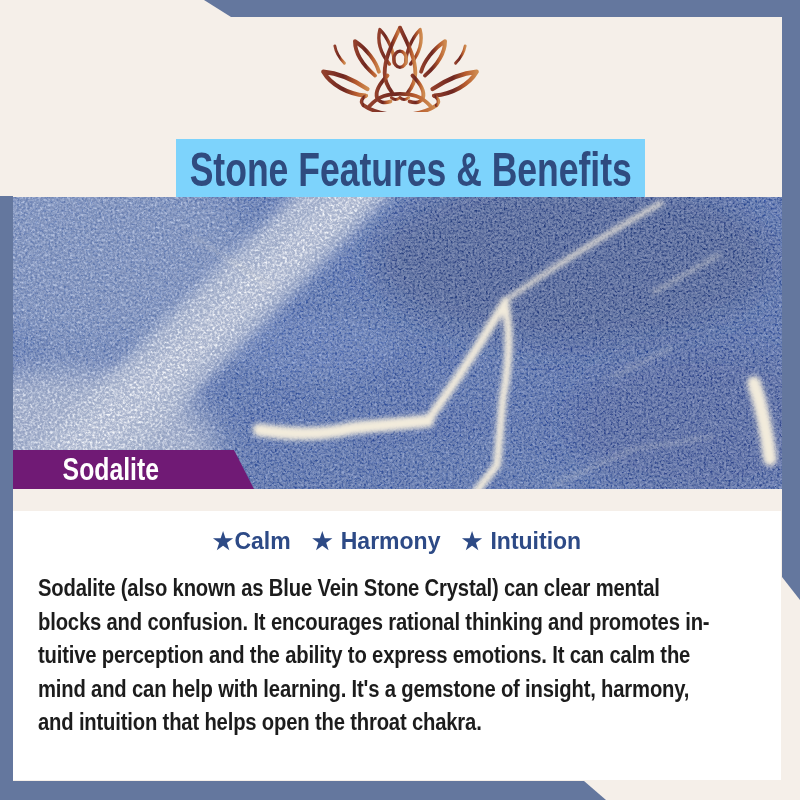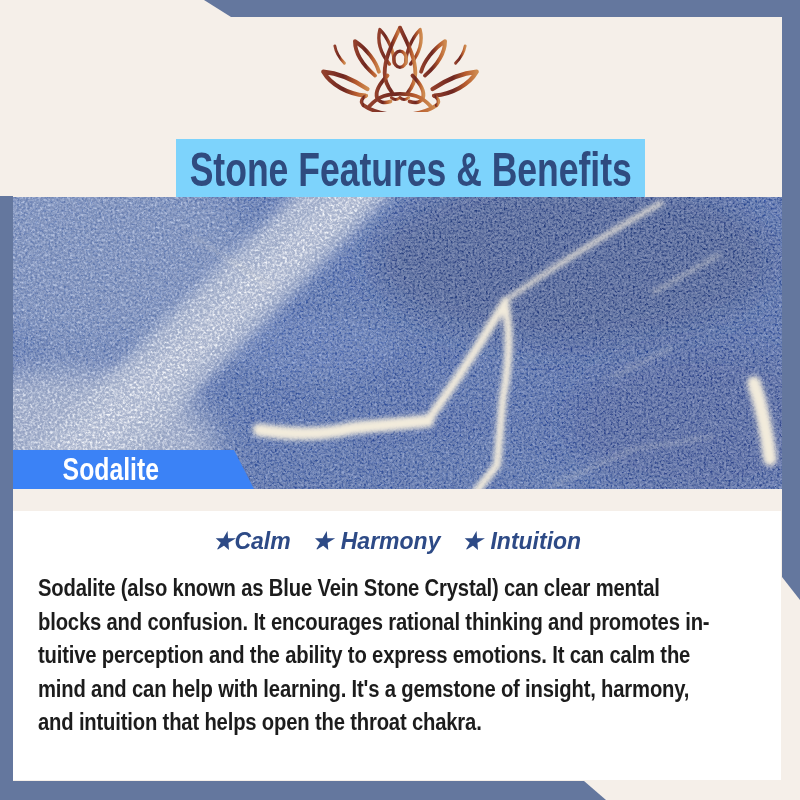--- a/index.html
+++ b/index.html
@@ -24,29 +24,29 @@
 
   
   #title-strip{position:absolute;left:176px;top:139px;width:469px;height:58px;
       background:#7dd3fc;display:flex;align-items:flex-end;justify-content:center;}
   #page-title{font-size:48px;font-weight:bold;color:#2F4B7F;white-space:nowrap;
       display:inline-block;transform:scaleX(.74);transform-origin:center;}
 
   
   #stone-photo{position:absolute;left:13px;top:197px;width:769px;height:292px;overflow:hidden;}
   #stone-photo svg{position:absolute;left:0;top:0;width:100%;height:100%;}
-  #name-banner{position:absolute;left:0;top:253px;width:241px;height:39px;background:#3b82f6;
+  #name-banner{position:absolute;left:0;top:253px;width:241px;height:39px;background:#701a75;
       clip-path:polygon(0 0,221px 0,241px 39px,0 39px);display:flex;align-items:center;}
   #stone-name{color:#FFFFFF;font-size:31px;font-weight:bold;padding-left:62px;
       display:inline-block;transform:scaleX(.8);transform-origin:left center;white-space:nowrap;}
 
   
   #content-panel{position:absolute;left:13px;top:511px;width:768px;height:269px;background:#FFFFFF;}
   #benefits-line{margin-top:17px;text-align:center;font-size:23px;font-weight:bold;
-      color:#2D4A86;white-space:nowrap;font-style:italic;}
+      color:#2D4A86;white-space:nowrap;}
   .benefit-item{display:inline-block;margin-left:15px;}
   .benefit-item:first-child{margin-left:0;}
   .benefit-item .star{margin-right:8px;}
   .benefit-item:first-child .star{margin-right:1px;}
   #description{margin:17px 0 0 25px;width:730px;transform:scaleX(.88);
       transform-origin:left top;}
   .desc-line{font-size:23px;font-weight:bold;color:#1C1C1C;line-height:33.5px;
       white-space:nowrap;letter-spacing:-0.2px;}
 </style>
 </head>

